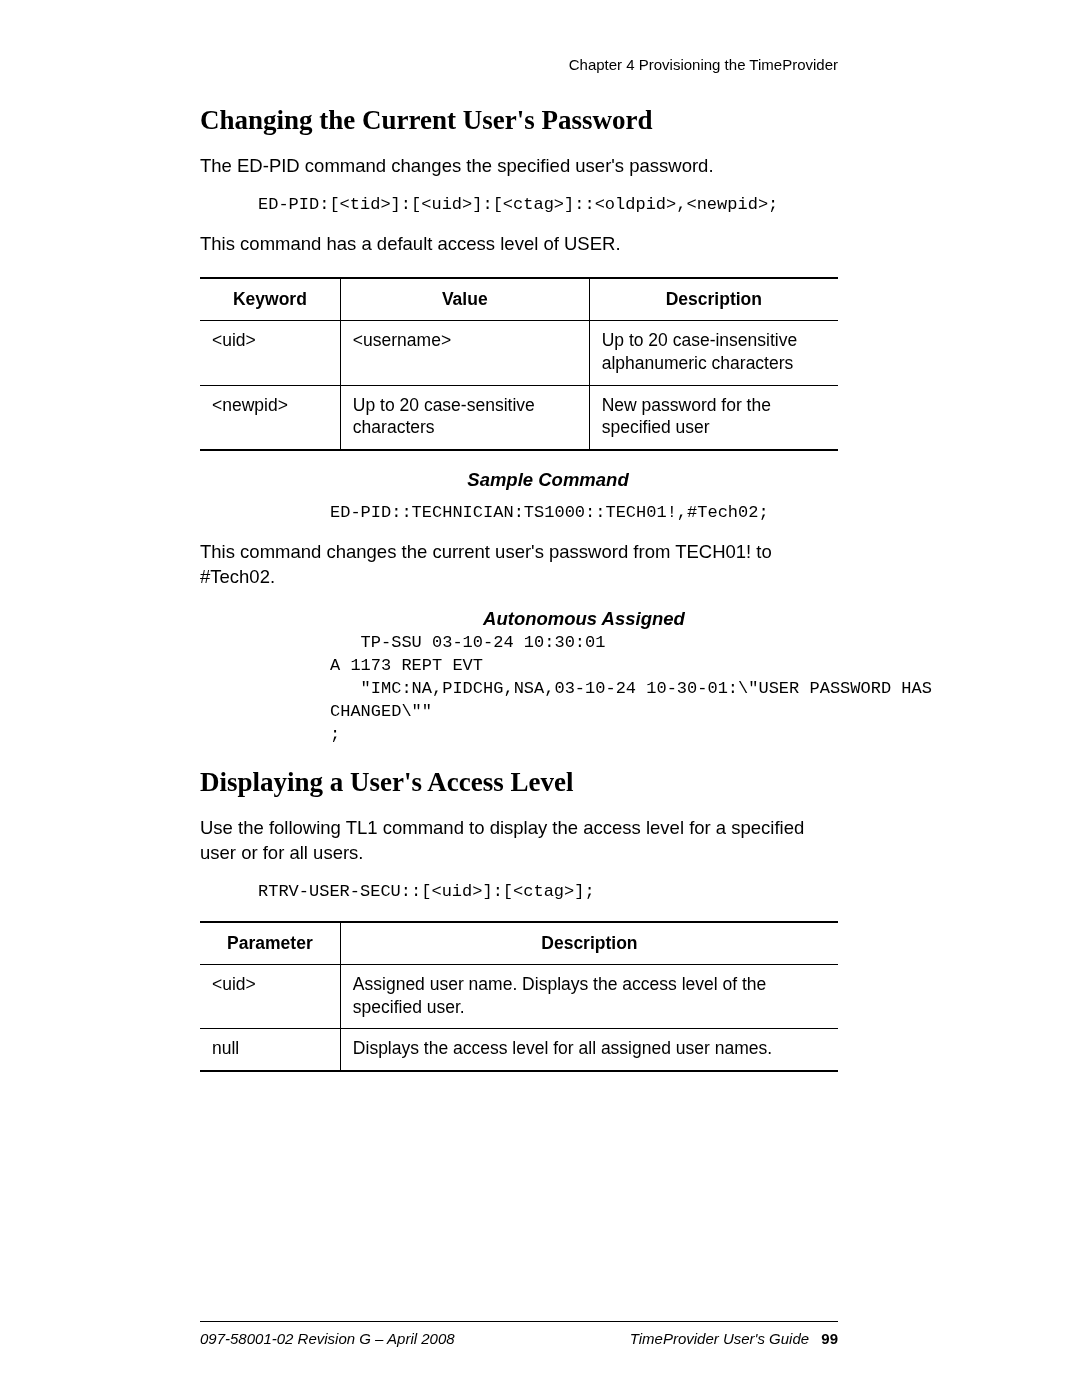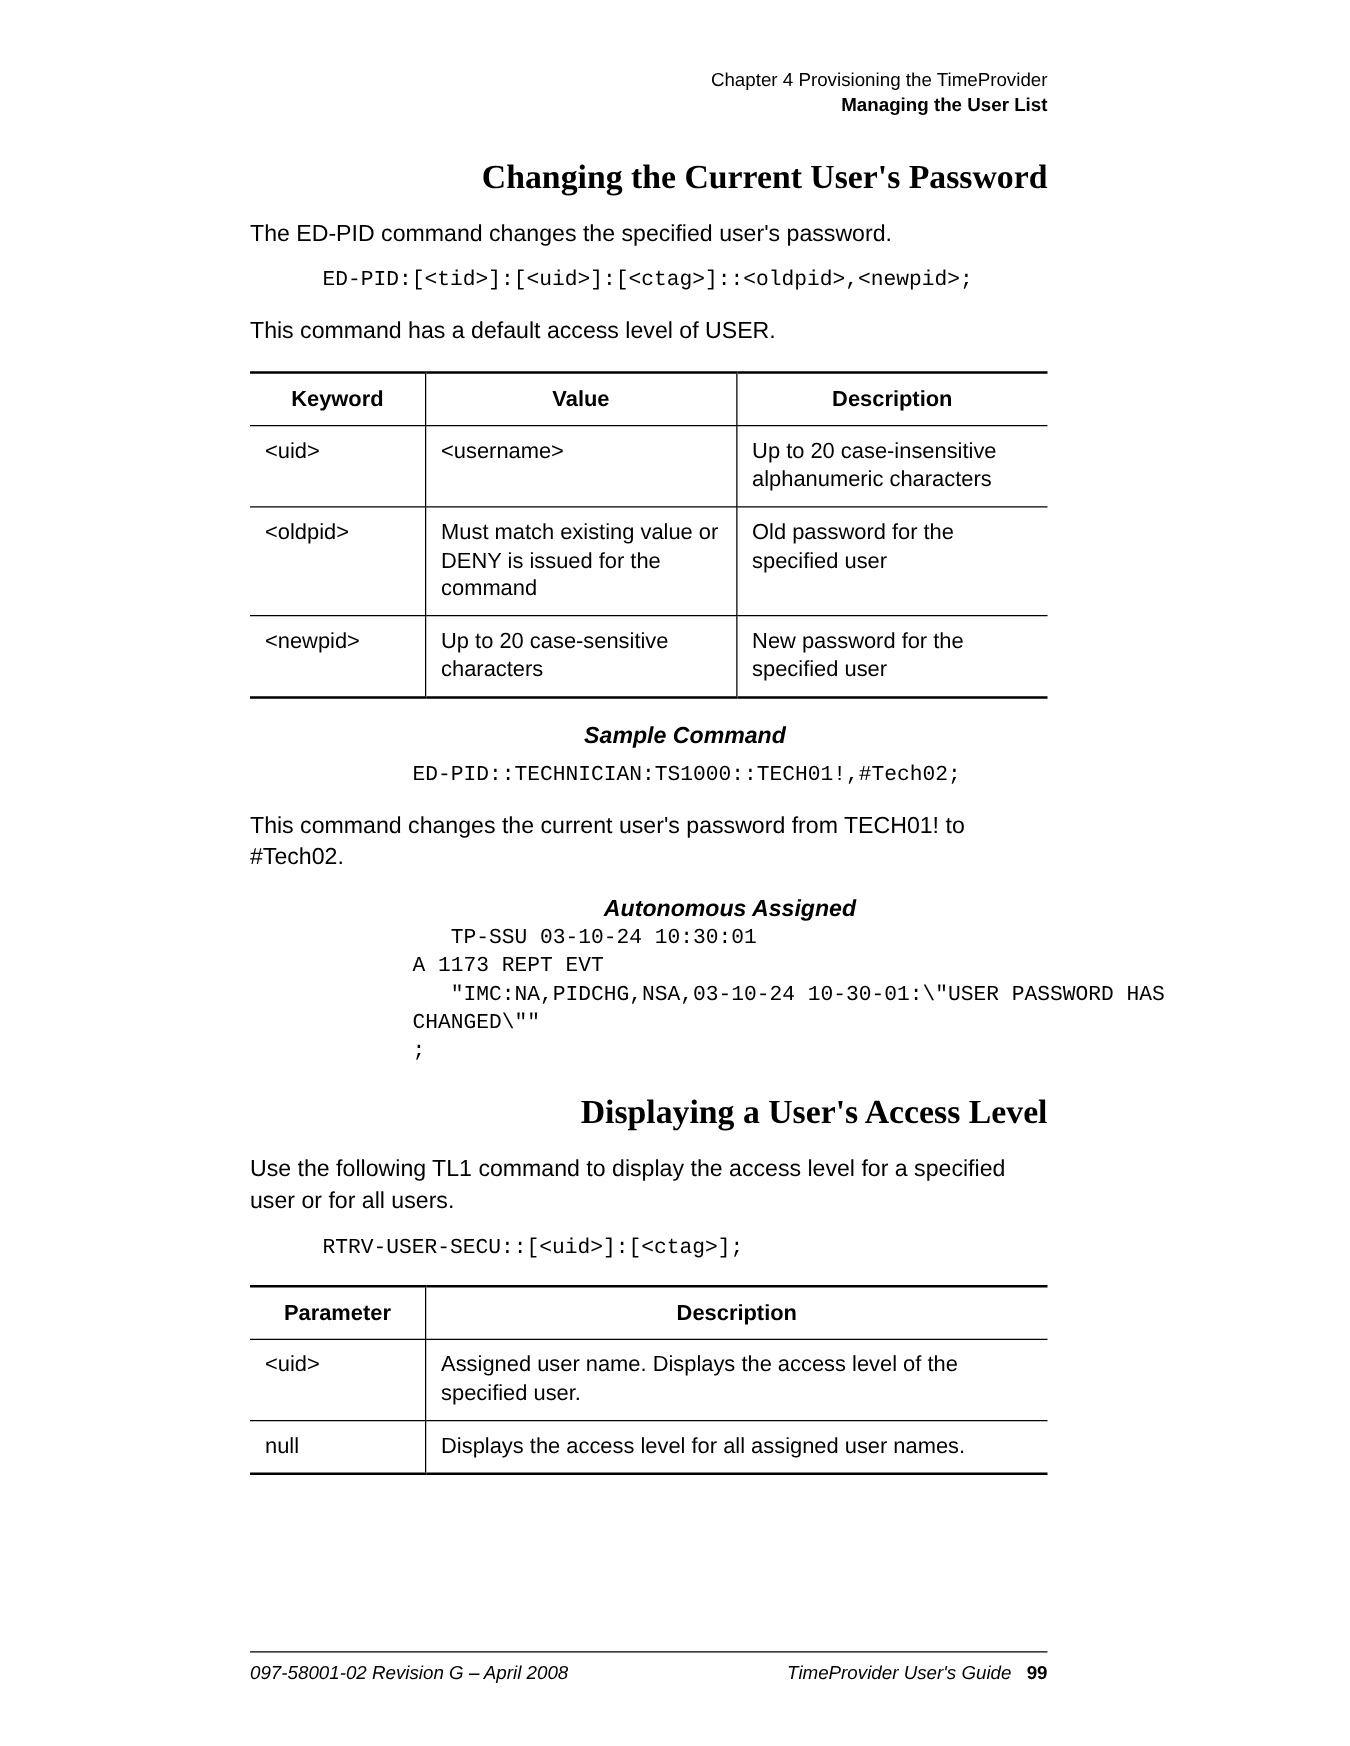--- a/index.html
+++ b/index.html
@@ -23,21 +23,20 @@
     margin-bottom: 30px;
   }
   .header-sub {
     font-weight: bold;
   }
   h2.section {
     font-family: "Times New Roman", Times, serif;
     font-size: 27px;
     font-weight: bold;
     margin: 0 0 18px 0;
-    text-align: right;
   }
   p.body {
     font-size: 18.5px;
     line-height: 1.35;
     margin: 0 0 16px 0;
   }
   .code-line {
     font-family: "Courier New", Courier, monospace;
     font-size: 17px;
     margin: 6px 0 18px 58px;
@@ -99,21 +98,20 @@
     margin-left: 8px;
   }
 </style>
 </head>
 <body>
 
 <div class="page">
 
   <div class="header-right">
     <div>Chapter 4 Provisioning the TimeProvider</div>
-    <div class="header-sub">Managing the User List</div>
   </div>
 
   <h2 class="section">Changing the Current User's Password</h2>
 
   <p class="body">The ED-PID command changes the specified user's password.</p>
 
   <div class="code-line">ED-PID:[&lt;tid&gt;]:[&lt;uid&gt;]:[&lt;ctag&gt;]::&lt;oldpid&gt;,&lt;newpid&gt;;</div>
 
   <p class="body">This command has a default access level of USER.</p>
 
@@ -123,25 +121,20 @@
         <th style="width:22%">Keyword</th>
         <th style="width:39%">Value</th>
         <th>Description</th>
       </tr>
     </thead>
     <tbody>
       <tr>
         <td>&lt;uid&gt;</td>
         <td>&lt;username&gt;</td>
         <td>Up to 20 case-insensitive alphanumeric characters</td>
-      </tr>
-      <tr>
-        <td>&lt;oldpid&gt;</td>
-        <td>Must match existing value or DENY is issued for the command</td>
-        <td>Old password for the specified user</td>
       </tr>
       <tr>
         <td>&lt;newpid&gt;</td>
         <td>Up to 20 case-sensitive characters</td>
         <td>New password for the specified user</td>
       </tr>
     </tbody>
   </table>
 
   <div class="subhead">Sample Command</div>

